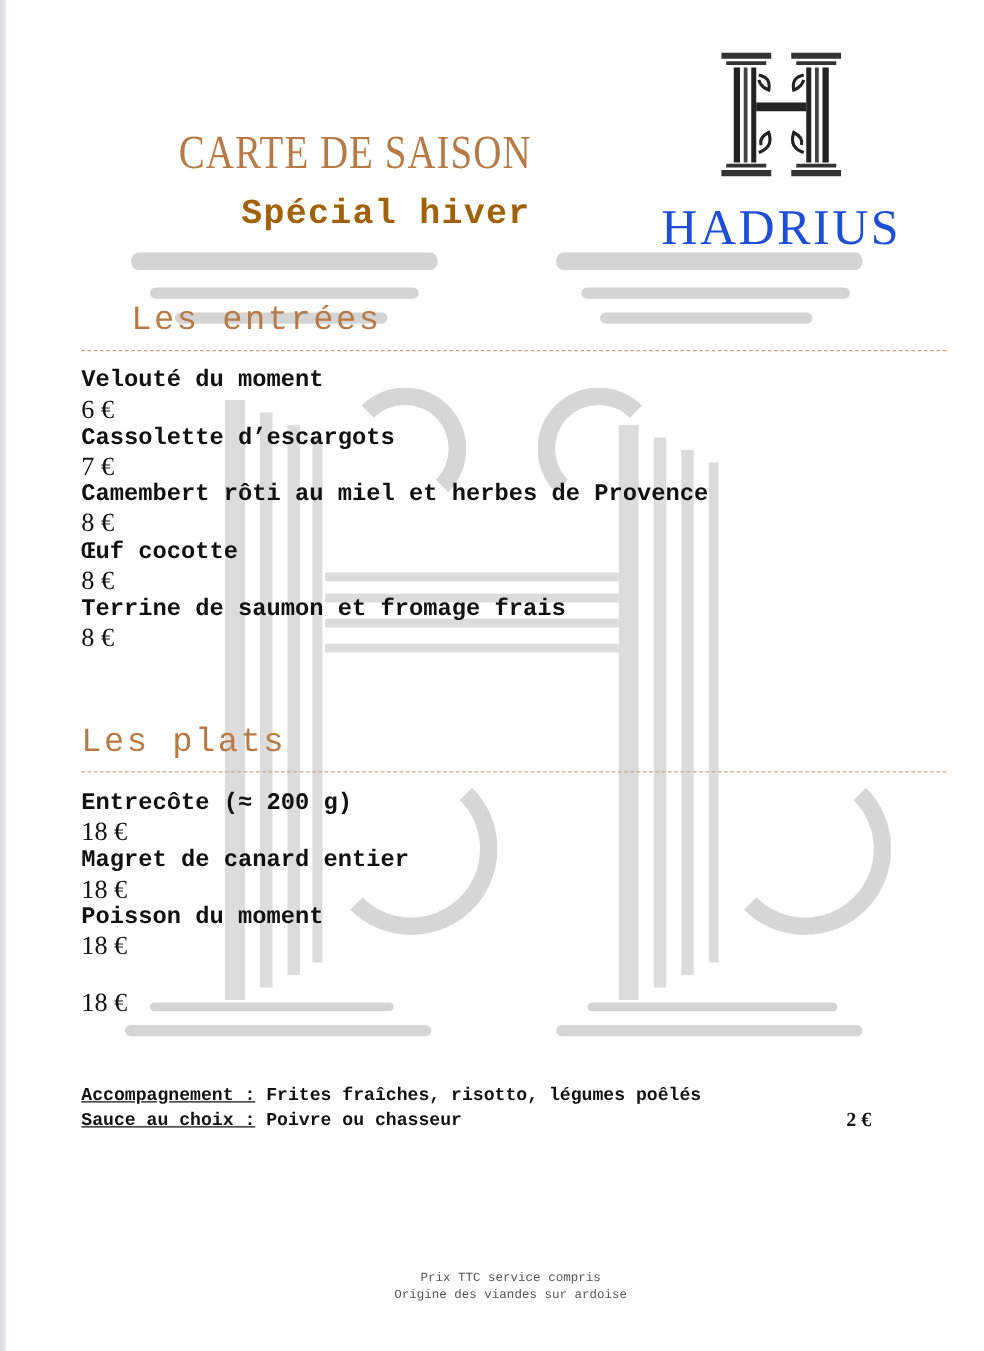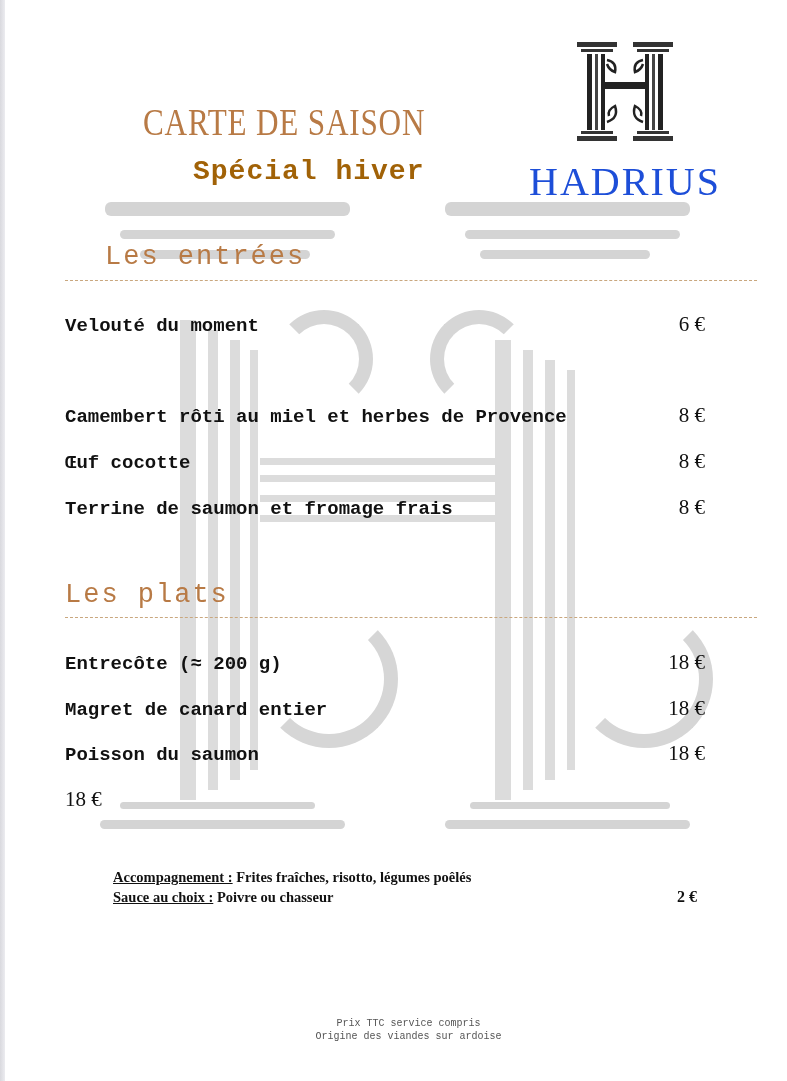--- a/index.html
+++ b/index.html
@@ -44,36 +44,35 @@
       position: absolute; left: 50px;
       font-family: "Liberation Mono", monospace; font-size: 27px; color: #b87a45;
       letter-spacing: 2px; white-space: nowrap;
     }
     .divider {
       position: absolute; left: 50px; width: 692px; height: 0;
       border-top: 1.5px dashed #c9a77e;
     }
     .item {
       position: absolute; left: 50px; width: 640px; height: 28px;
-      display: flex; justify-content: space-between; align-items: baseline;
+      display: flex; justify-content: flex-end; align-items: baseline; flex-direction: column;
     }
     .item-name {
       font-family: "Liberation Mono", monospace; font-size: 19px; color: #111;
       font-weight: bold; white-space: nowrap;
     }
     .item-price {
       font-family: "Liberation Serif", serif; font-size: 21px; color: #111;
       white-space: nowrap;
     }
 
     .note {
       position: absolute; left: 50px;
-      font-family: Liberation Serif, serif; font-size: 14.5px; font-weight: bold; color: #111;
+      font-family: Liberation Mono, monospace; font-size: 14.5px; font-weight: bold; color: #111;
       white-space: nowrap;
-      margin-left: 48px;
     }
     .note-label { text-decoration: underline; }
     .note-price {
       position: absolute; left: 662px; top: 888px;
       font-family: "Liberation Serif", serif; font-size: 16px; font-weight: bold; color: #111;
     }
 
     .footer {
       position: absolute; left: 0; width: 787px; text-align: center;
       font-family: "Liberation Mono", monospace; font-size: 10px; color: #555;
@@ -149,20 +148,24 @@
     <div class="logo-name" style="top:118px;">HADRIUS</div>
   </div>
 
   <div class="section-title" style="top:242px;margin-left:40px;">Les entrées</div>
   <div class="divider" style="top:280px;"></div>
 
   <div class="item" style="top:312px;">
     <span class="item-name">Velouté du moment</span>
     <span class="item-price">6 €</span>
   </div>
+  <div class="item" style="top:358px;">
+    <span class="item-name">Cassolette d’escargots</span>
+    <span class="item-price">7 €</span>
+  </div>
   <div class="item" style="top:403px;">
     <span class="item-name">Camembert rôti au miel et herbes de Provence</span>
     <span class="item-price">8 €</span>
   </div>
   <div class="item" style="top:449px;">
     <span class="item-name">Œuf cocotte</span>
     <span class="item-price">8 €</span>
   </div>
   <div class="item" style="top:495px;">
     <span class="item-name">Terrine de saumon et fromage frais</span>
@@ -174,21 +177,21 @@
 
   <div class="item" style="top:650px;">
     <span class="item-name">Entrecôte (≈ 200 g)</span>
     <span class="item-price">18 €</span>
   </div>
   <div class="item" style="top:696px;">
     <span class="item-name">Magret de canard entier</span>
     <span class="item-price">18 €</span>
   </div>
   <div class="item" style="top:741px;">
-    <span class="item-name">Poisson du saumon</span>
+    <span class="item-name">Poisson du moment</span>
     <span class="item-price">18 €</span>
   </div>
   <div class="item" style="top:787px;">
     <span class="item-price">18 €</span>
   </div>
 
   <div class="note" style="top:869px;">
     <span class="note-label">Accompagnement :</span><span> Frites fraîches, risotto, légumes poêlés</span>
   </div>
   <div class="note" style="top:889px;">

